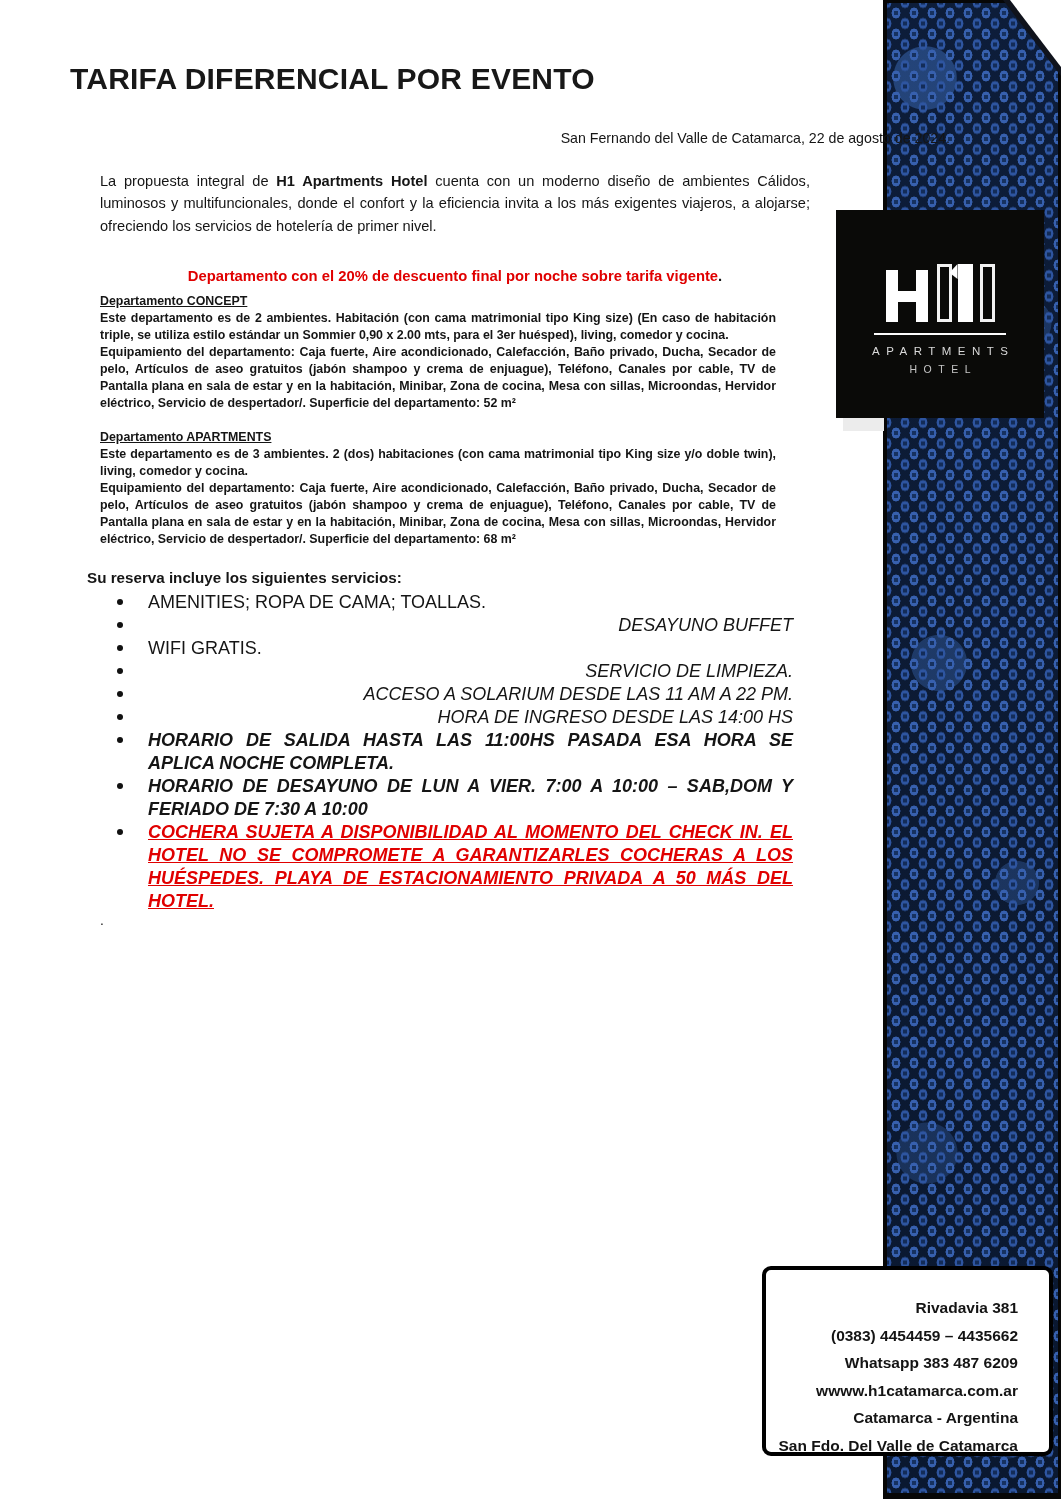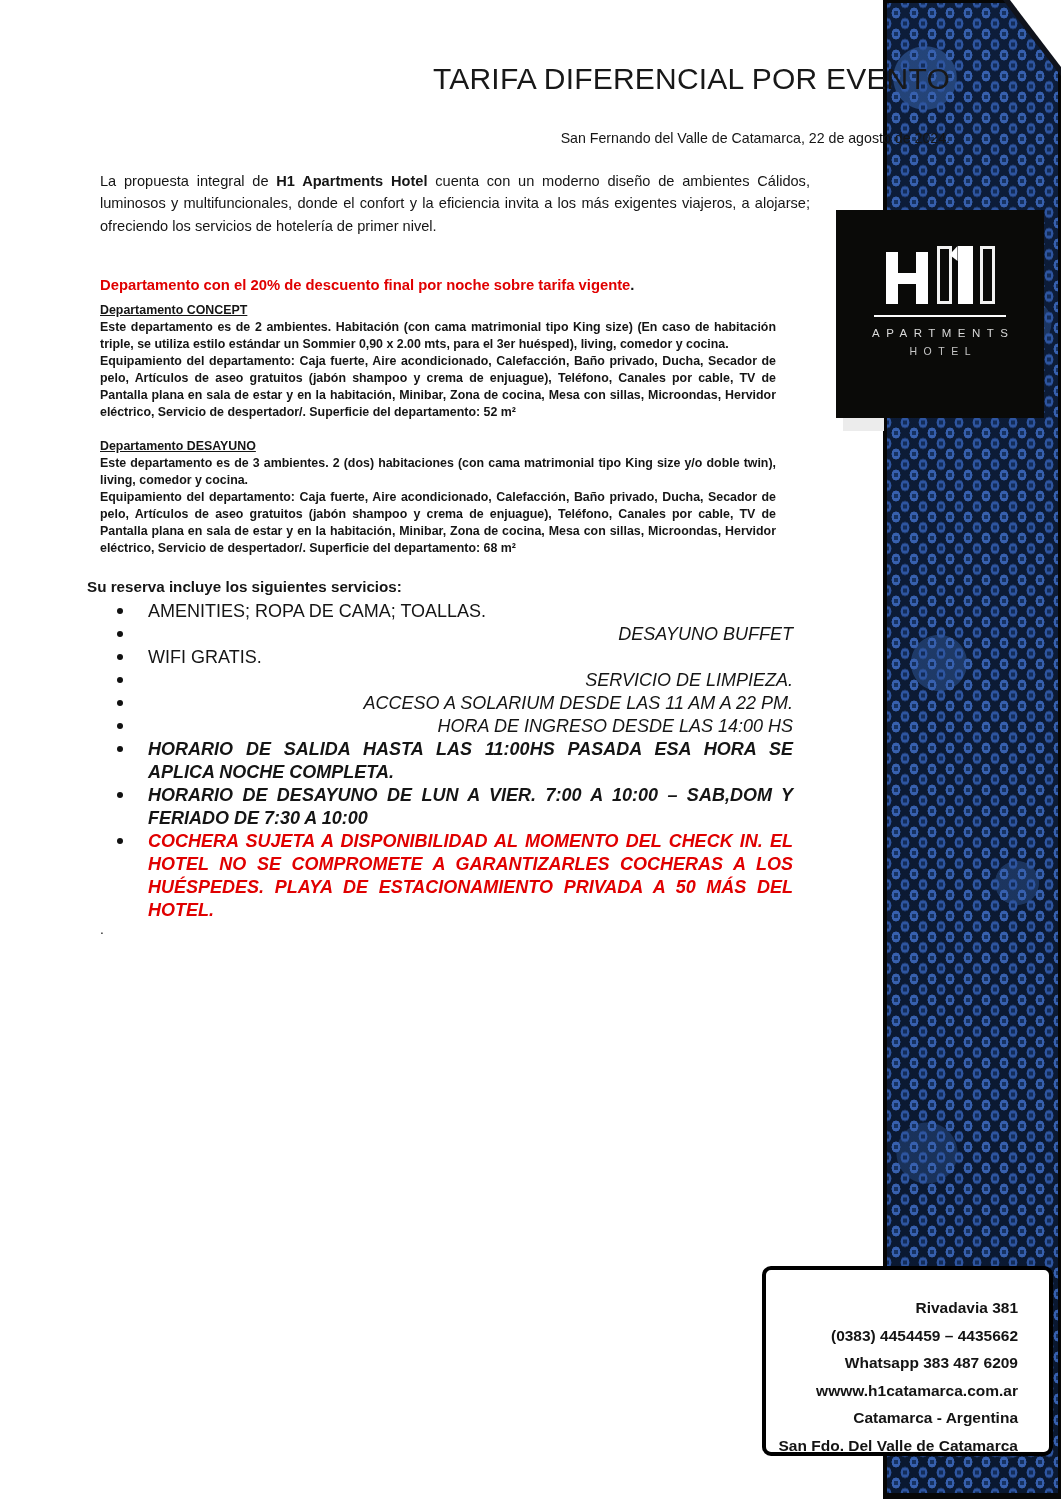--- a/index.html
+++ b/index.html
@@ -39,21 +39,21 @@
   .fold-white {
     position:absolute; top:-3px; right:-3px; width:58px; height:76px;
     background:#ffffff; clip-path:polygon(7px 0, 100% 0, 100% calc(100% - 9px));
   }
 
   
   .logo-shadow { position:absolute; left:843px; top:418px; width:41px; height:13px; background:#ececec; z-index:2; }
   .logo-box {
     position:absolute; left:836px; top:210px; width:208px; height:208px;
     background:#0a0a08; z-index:3; display:flex; flex-direction:column; align-items:center;
-    padding-top:35px;
+    padding-top:53px;
   }
   .h1row { display:flex; align-items:flex-end; height:59px; }
   .lg-h {
     width:42px; height:52px;
     background:
       linear-gradient(#fff,#fff) left/12px 100% no-repeat,
       linear-gradient(#fff,#fff) right/12px 100% no-repeat,
       linear-gradient(#fff,#fff) center/100% 11px no-repeat;
   }
   .lg-rect  { width:15px; height:58px; border:3px solid #f2f2f2; margin-left:9px; }
@@ -71,39 +71,39 @@
   .contact-box {
     position:absolute; left:762px; top:1266px; width:291px; height:190px; z-index:5;
     background:#ffffff; border:4px solid #000; border-radius:9px;
     text-align:right; font-weight:bold; font-size:15.5px; line-height:27.5px;
     padding:24px 31px 16px 8px; color:#141414;
   }
 
   
   .content { position:absolute; left:100px; top:0; width:710px; z-index:4; }
   .doc-title {
-    margin:62px 0 0 -30px; width:880px; text-align:right;
-    font-size:30px; letter-spacing:0.2px; color:#181818; font-weight:400;
+    margin:62px 0 0 -30px; width:880px; text-align:left;
+    font-size:30px; letter-spacing:0.2px; color:#181818; font-weight:700;
   }
   .dateline { margin:34px 0 0 -30px; width:880px; text-align:right; font-size:14.2px; }
   .intro { margin-top:24px; font-size:14.6px; line-height:22.4px; text-align:justify; }
   .intro b { font-weight:bold; }
-  .discount { margin-top:40px; font-size:14.8px; font-weight:bold; }
+  .discount { margin-top:31px; font-size:14.8px; font-weight:bold;text-align:center; }
   .red { color:#e00000; }
   .black { color:#151515; }
   .section { margin-top:9px; width:676px; font-size:12.4px; font-weight:bold; line-height:17px; text-align:justify; }
   .section + .section { margin-top:17px; }
   .section-heading { text-decoration:underline; }
   .services-heading { margin:21px 0 0 -13px; font-size:15.2px; font-weight:bold; }
   ul.services { margin:5px 2px 0 48px; width:645px; list-style:none; font-size:18px; line-height:23px; }
   ul.services li { position:relative; }
   .bullet { position:absolute; left:-31px; top:8px; width:6px; height:6px; border-radius:50%; background:#111; }
   .it { font-style:italic;text-align:right; }
   .jt { text-align:justify;font-weight:bold; }
-  .red-item { color:#e00000; font-weight:bold; }
+  .red-item { color:#e00000; font-weight:bold;text-decoration:underline; }
   .footnotes { margin-top:0; font-size:13.8px; font-style:italic; line-height:23px; margin-left:-12px; }
   .stray-dot { margin-top:0; font-size:13.8px; }
 </style>
 </head>
 <body>
 
 <div class="page">
 
   <div class="strip">
     <div class="fold-edge"></div>
@@ -142,21 +142,21 @@
 
     <div class="discount"><span class="red">Departamento con el 20% de descuento final por noche sobre tarifa vigente</span><span class="black">.</span></div>
 
     <div class="section">
       <div class="section-heading">Departamento CONCEPT</div>
       <div>Este departamento es de 2 ambientes. Habitación (con cama matrimonial tipo King size) (En caso de habitación triple, se utiliza estilo estándar un Sommier 0,90 x 2.00 mts, para el 3er huésped), living, comedor y cocina.</div>
       <div>Equipamiento del departamento: Caja fuerte, Aire acondicionado, Calefacción, Baño privado, Ducha, Secador de pelo, Artículos de aseo gratuitos (jabón shampoo y crema de enjuague), Teléfono, Canales por cable, TV de Pantalla plana en sala de estar y en la habitación, Minibar, Zona de cocina, Mesa con sillas, Microondas, Hervidor eléctrico, Servicio de despertador/. Superficie del departamento: 52 m²</div>
     </div>
 
     <div class="section">
-      <div class="section-heading">Departamento DESAYUNO</div>
+      <div class="section-heading">Departamento APARTMENTS</div>
       <div>Este departamento es de 3 ambientes. 2 (dos) habitaciones (con cama matrimonial tipo King size y/o doble twin), living, comedor y cocina.</div>
       <div>Equipamiento del departamento: Caja fuerte, Aire acondicionado, Calefacción, Baño privado, Ducha, Secador de pelo, Artículos de aseo gratuitos (jabón shampoo y crema de enjuague), Teléfono, Canales por cable, TV de Pantalla plana en sala de estar y en la habitación, Minibar, Zona de cocina, Mesa con sillas, Microondas, Hervidor eléctrico, Servicio de despertador/. Superficie del departamento: 68 m²</div>
     </div>
 
     <div class="services-heading">Su reserva incluye los siguientes servicios:</div>
 
     <ul class="services">
       <li><span class="bullet"></span><span>AMENITIES; ROPA DE CAMA; TOALLAS.</span></li>
       <li class="it"><span class="bullet"></span><span>DESAYUNO BUFFET</span></li>
       <li><span class="bullet"></span><span>WIFI GRATIS.</span></li>

